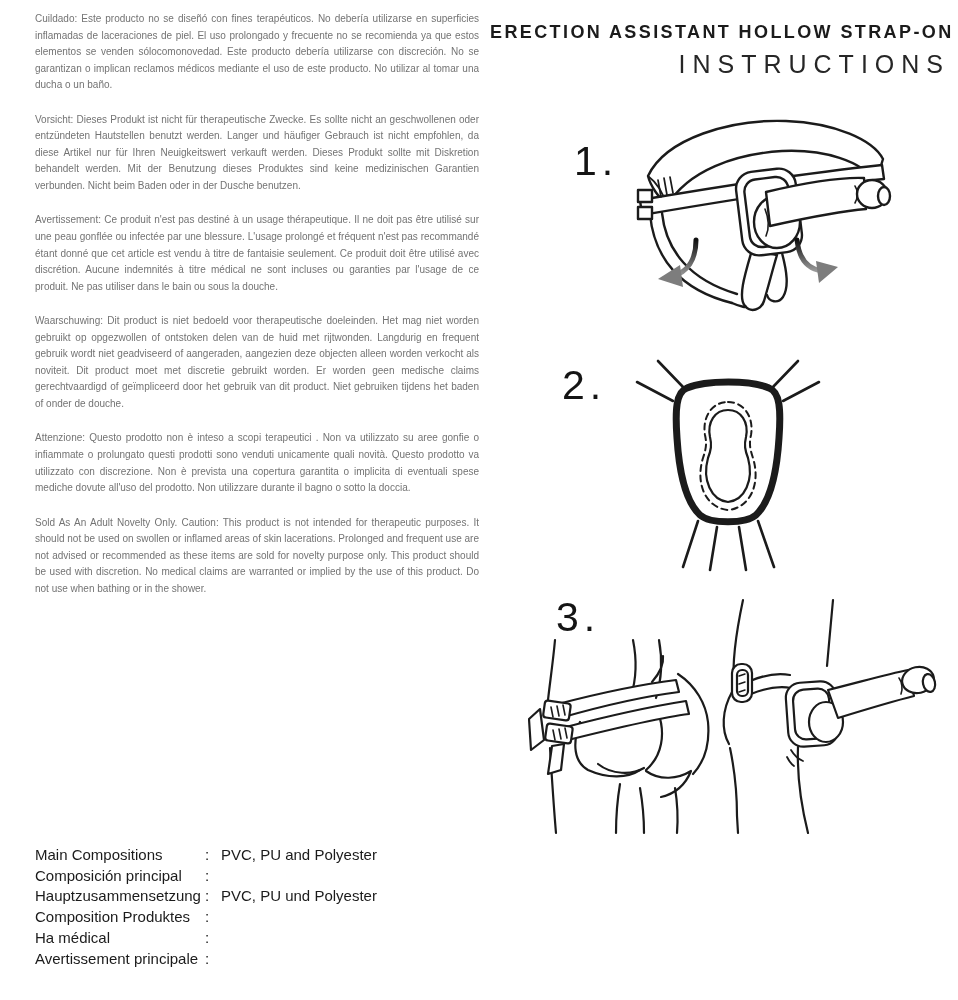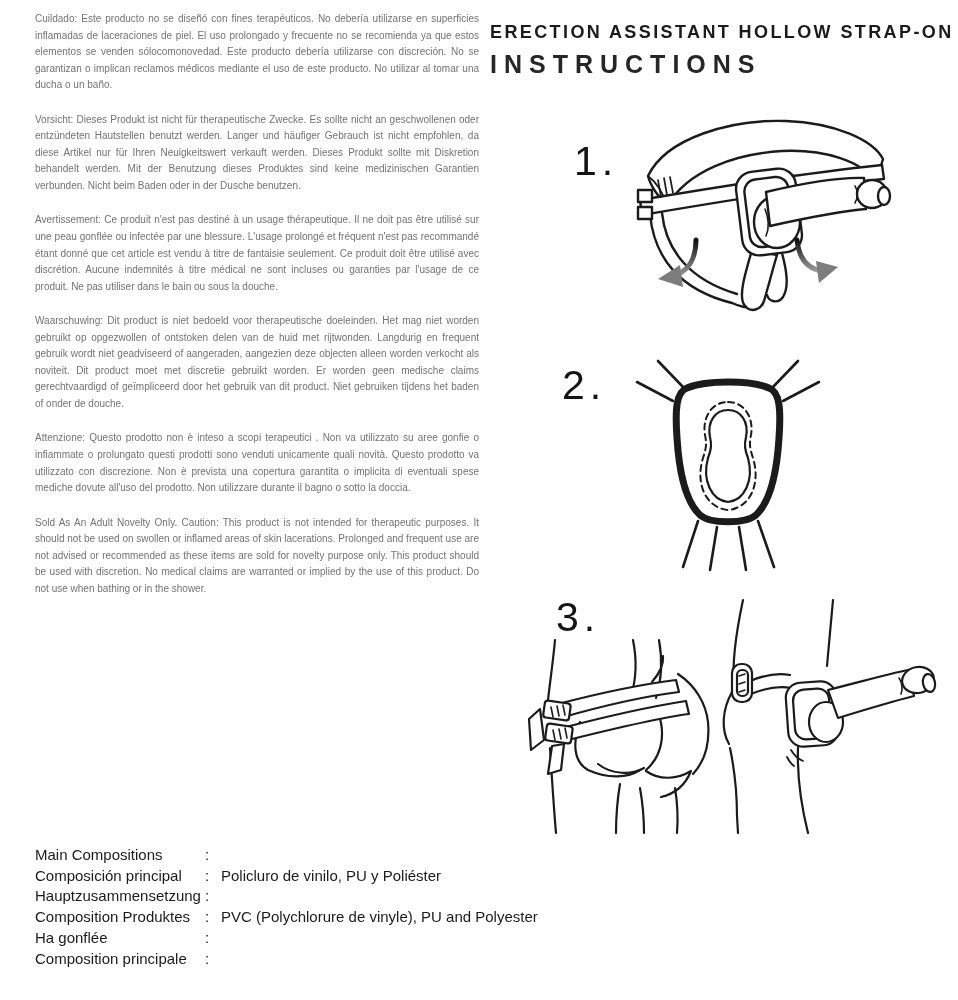--- a/index.html
+++ b/index.html
@@ -9,27 +9,27 @@
     -webkit-font-smoothing:antialiased;
   }
   .warnings{
     position:absolute;left:35px;top:11px;width:444px;
   }
   .warnings p{
     margin:0 0 18px 0;font-size:10px;line-height:16.55px;text-align:justify;
     text-justify:inter-word;color:#737373;
   }
   .header{
-    position:absolute;left:490px;top:22px;width:460px;text-align:left;
+    position:absolute;left:490px;top:22px;width:460px;text-align:right;
   }
   .header .title{
     font-size:18px;font-weight:bold;letter-spacing:2.4px;white-space:nowrap;
   }
   .header .subtitle{
-    margin-top:7px;font-size:25px;font-weight:700;letter-spacing:7px;color:#262626;
+    margin-top:7px;font-size:25px;font-weight:400;letter-spacing:7px;color:#262626;
   }
   .step-num{
     position:absolute;font-size:41px;font-weight:400;color:#141414;letter-spacing:5px;
     font-family:"Liberation Sans",sans-serif;
   }
   .illus{position:absolute;}
   .comp-table{
     position:absolute;left:35px;top:845px;width:525px;font-size:15px;
   }
   .comp-row{
@@ -182,36 +182,36 @@
     <ellipse cx="390" cy="82" rx="16" ry="13" fill="#ffffff" transform="rotate(-12 390 82)"></ellipse>
     <ellipse cx="401" cy="85" rx="6" ry="9" fill="#ffffff" transform="rotate(-12 401 85)"></ellipse>
   </g>
 </svg>
 </div>
 
 <div class="comp-table">
   <div class="comp-row">
     <span>Main Compositions</span>
     <span class="sep">:</span>
+    <span>PVC, PU and Polyester</span>
   </div>
   <div class="comp-row">
     <span>Composición principal</span>
     <span class="sep">:</span>
-    <span>Policluro de vinilo, PU y Poliéster</span>
   </div>
   <div class="comp-row">
     <span>Hauptzusammensetzung</span>
     <span class="sep">:</span>
+    <span>PVC, PU und Polyester</span>
   </div>
   <div class="comp-row">
     <span>Composition Produktes</span>
     <span class="sep">:</span>
-    <span>PVC (Polychlorure de vinyle), PU and Polyester</span>
-  </div>
-  <div class="comp-row">
-    <span>На gonflée</span>
-    <span class="sep">:</span>
-  </div>
-  <div class="comp-row">
-    <span>Composition principale</span>
+  </div>
+  <div class="comp-row">
+    <span>На médical</span>
+    <span class="sep">:</span>
+  </div>
+  <div class="comp-row">
+    <span>Avertissement principale</span>
     <span class="sep">:</span>
   </div>
 </div>
 
 </body></html>

